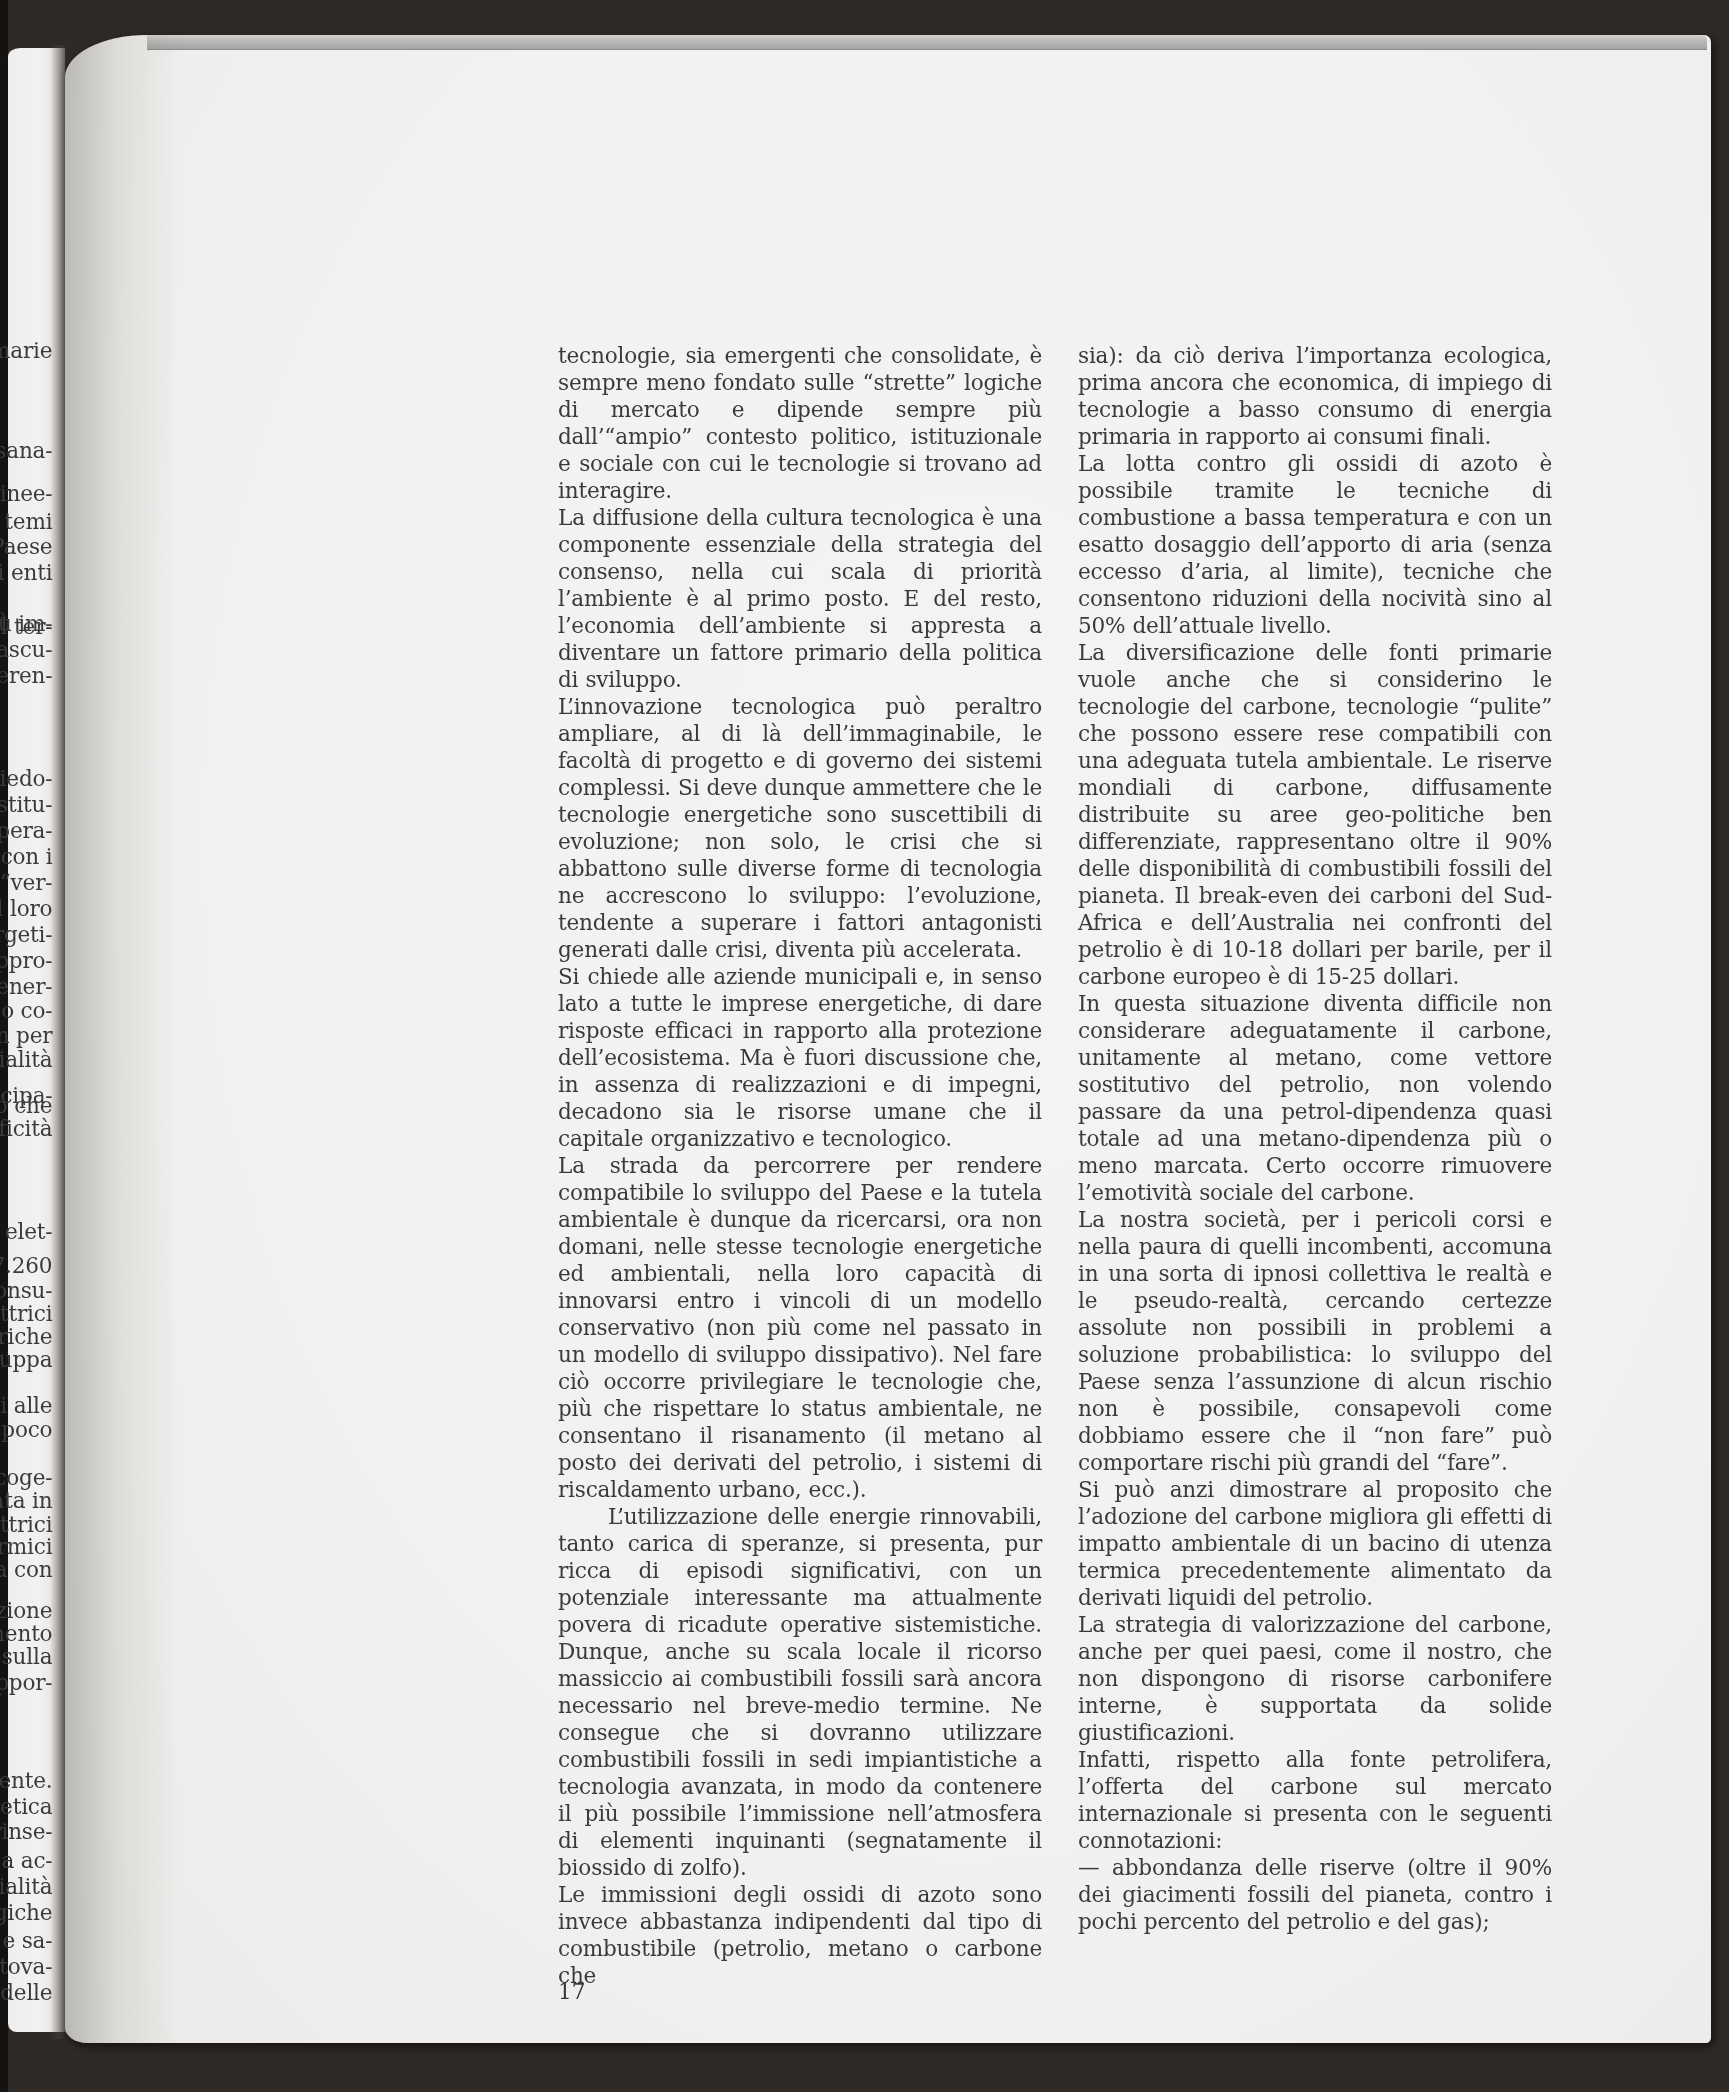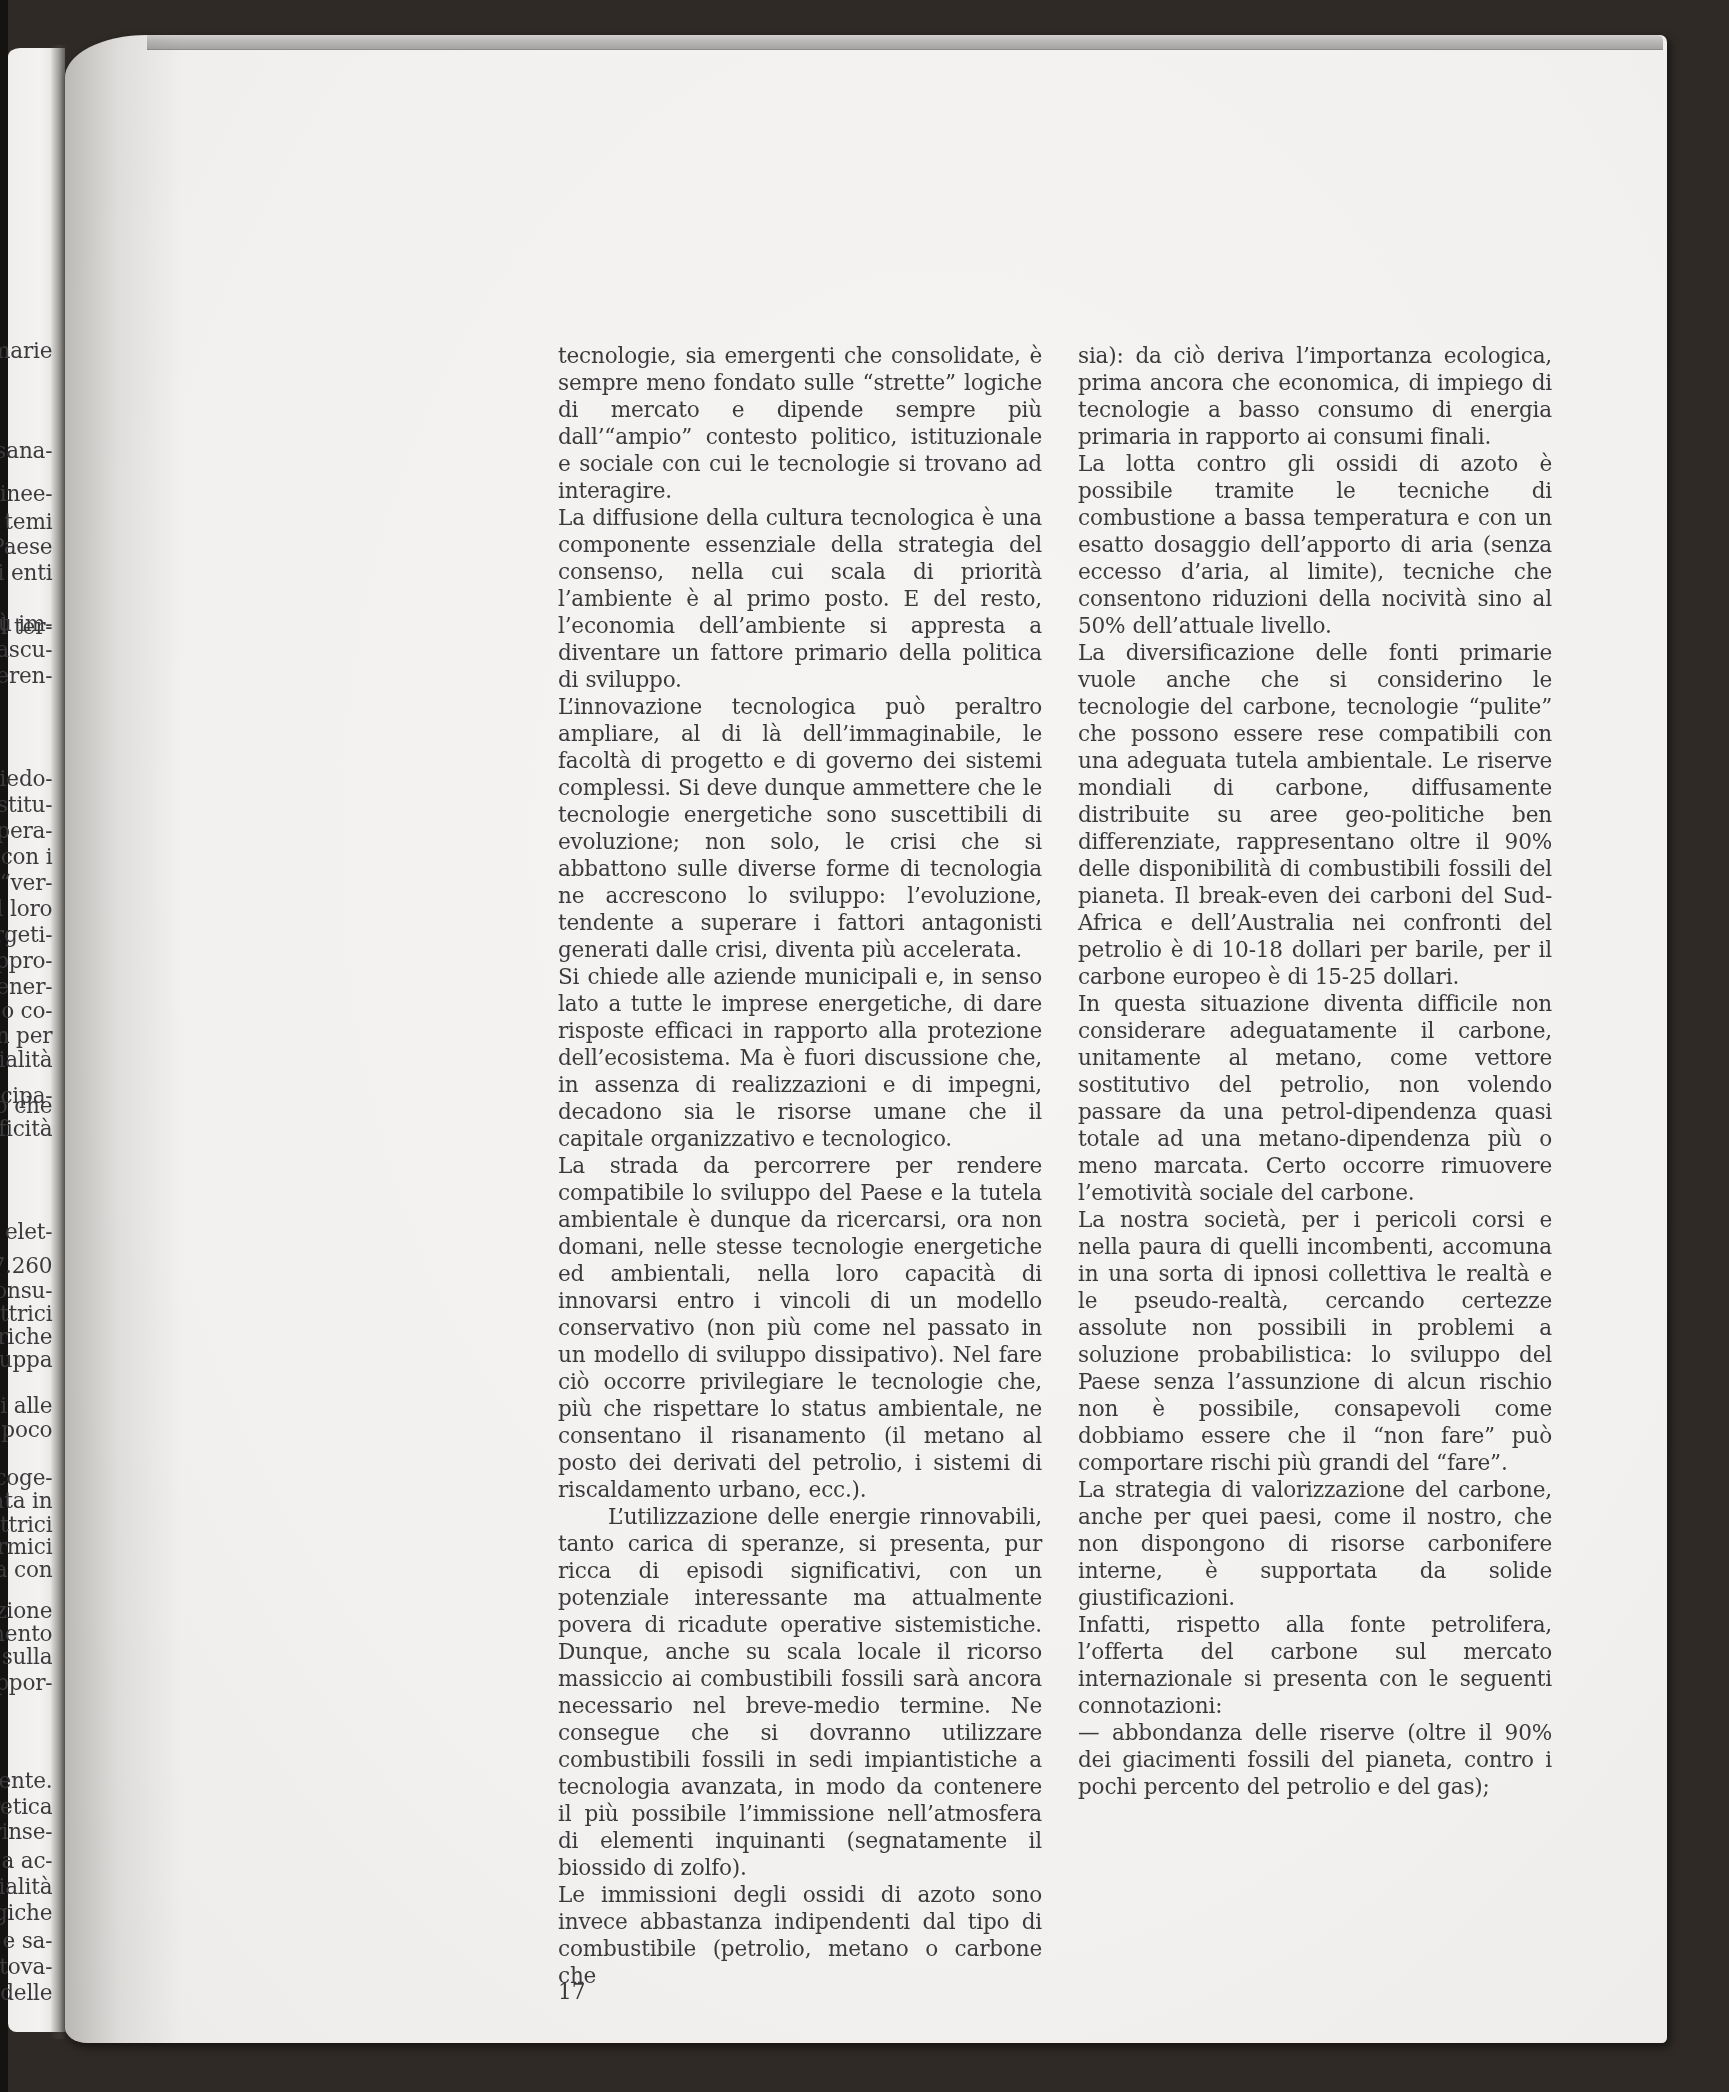--- a/index.html
+++ b/index.html
@@ -41,20 +41,21 @@
   
   .page{
     position:absolute;left:65px;top:35px;width:1602px;height:2008px;
     background:
       radial-gradient(ellipse at 55% 40%, #f5f4f2 0%, #f2f1ef 60%, #ecebe9 100%);
     border-top-left-radius:82px 43px;
     border-bottom-left-radius:22.5px 15.6px;
     border-top-right-radius:7px;
     border-bottom-right-radius:5.2px;
     box-shadow:2.6px 3.5px 8.6px rgba(0,0,0,.55);
+    padding-left:44px;
   }
   
   .page-top-edge{
     position:absolute;left:82px;right:4.3px;top:0;height:14px;
     background:linear-gradient(180deg,#d2d1cf 0%,#b9b8b6 45%,#a5a4a2 100%);
     border-bottom:1.7px solid #8d8c8a;
     border-top-right-radius:5.2px;
   }
   
   .page-gutter-shade{
@@ -156,20 +157,21 @@
       <p class="indent">L’utilizzazione delle energie rinnovabili, tanto carica di speranze, si presenta, pur ricca di episodi significativi, con un potenziale interessante ma attualmente povera di ricadute operative sistemistiche. Dunque, anche su scala locale il ricorso massiccio ai combustibili fossili sarà ancora necessario nel breve-medio termine. Ne consegue che si dovranno utilizzare combustibili fossili in sedi impiantistiche a tecnologia avanzata, in modo da contenere il più possibile l’immissione nell’atmosfera di elementi inquinanti (segnatamente il biossido di zolfo).</p>
       <p>Le immissioni degli ossidi di azoto sono invece abbastanza indipendenti dal tipo di combustibile (petrolio, metano o carbone che</p>
     </div>
 
     <div class="col col-right">
       <p>sia): da ciò deriva l’importanza ecologica, prima ancora che economica, di impiego di tecnologie a basso consumo di energia primaria in rapporto ai consumi finali.</p>
       <p>La lotta contro gli ossidi di azoto è possibile tramite le tecniche di combustione a bassa temperatura e con un esatto dosaggio dell’apporto di aria (senza eccesso d’aria, al limite), tecniche che consentono riduzioni della nocività sino al 50% dell’attuale livello.</p>
       <p>La diversificazione delle fonti primarie vuole anche che si considerino le tecnologie del carbone, tecnologie “pulite” che possono essere rese compatibili con una adeguata tutela ambientale. Le riserve mondiali di carbone, diffusamente distribuite su aree geo-politiche ben differenziate, rappresentano oltre il 90% delle disponibilità di combustibili fossili del pianeta. Il break-even dei carboni del Sud-Africa e dell’Australia nei confronti del petrolio è di 10-18 dollari per barile, per il carbone europeo è di 15-25 dollari.</p>
       <p>In questa situazione diventa difficile non considerare adeguatamente il carbone, unitamente al metano, come vettore sostitutivo del petrolio, non volendo passare da una petrol-dipendenza quasi totale ad una metano-dipendenza più o meno marcata. Certo occorre rimuovere l’emotività sociale del carbone.</p>
       <p>La nostra società, per i pericoli corsi e nella paura di quelli incombenti, accomuna in una sorta di ipnosi collettiva le realtà e le pseudo-realtà, cercando certezze assolute non possibili in problemi a soluzione probabilistica: lo sviluppo del Paese senza l’assunzione di alcun rischio non è possibile, consapevoli come dobbiamo essere che il “non fare” può comportare rischi più grandi del “fare”.</p>
+      <p>Si può anzi dimostrare al proposito che l’adozione del carbone migliora gli effetti di impatto ambientale di un bacino di utenza termica precedentemente alimentato da derivati liquidi del petrolio.</p>
       <p>La strategia di valorizzazione del carbone, anche per quei paesi, come il nostro, che non dispongono di risorse carbonifere interne, è supportata da solide giustificazioni.</p>
       <p>Infatti, rispetto alla fonte petrolifera, l’offerta del carbone sul mercato internazionale si presenta con le seguenti connotazioni:</p>
       <p>— abbondanza delle riserve (oltre il 90% dei giacimenti fossili del pianeta, contro i pochi percento del petrolio e del gas);</p>
     </div>
 
     <div class="page-number">17</div>
 
   </div>
 
 </div>

